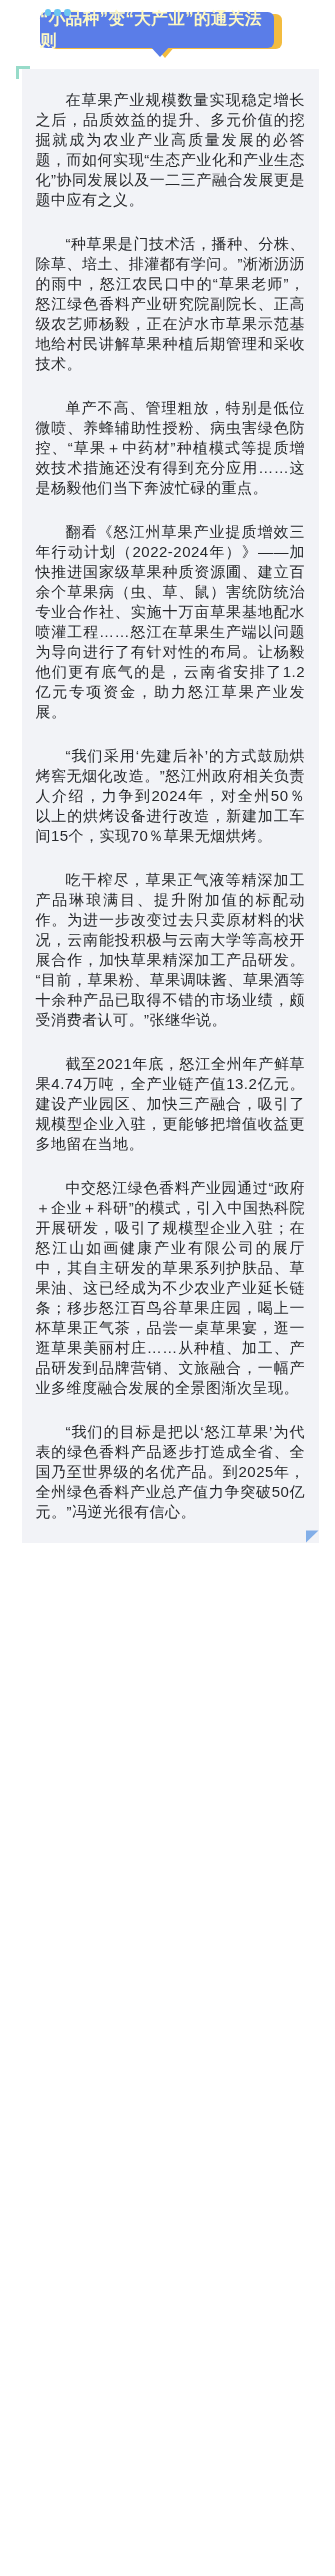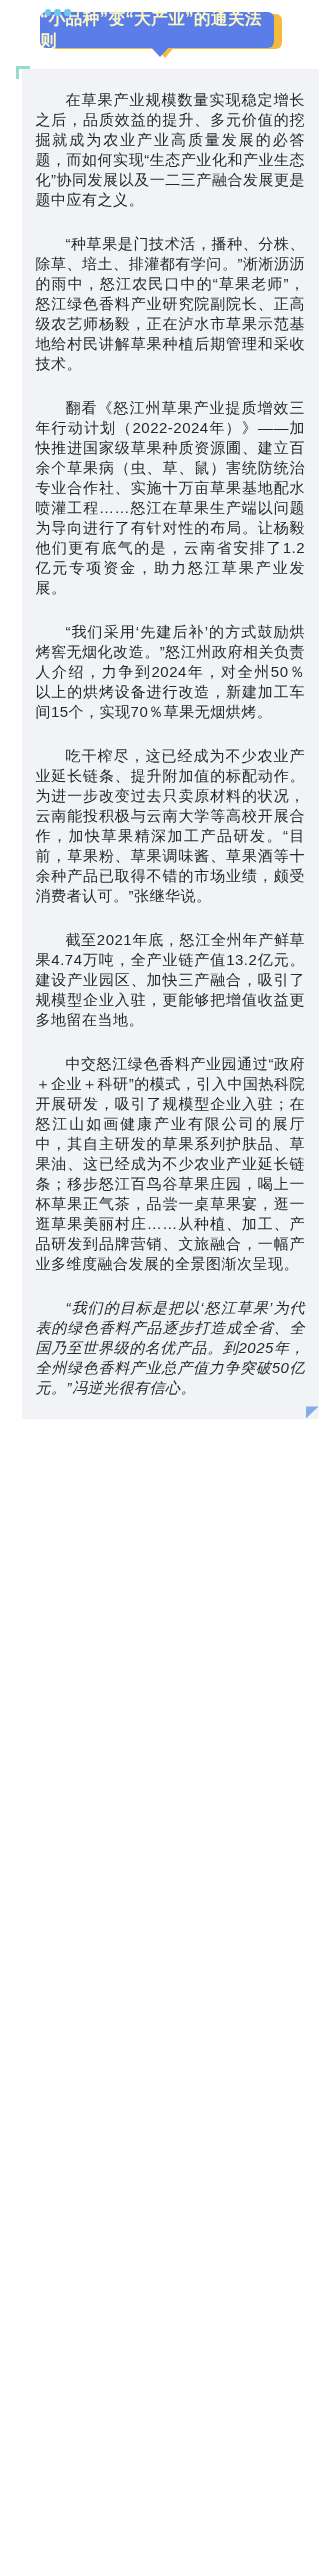--- a/index.html
+++ b/index.html
@@ -100,21 +100,21 @@
     position:relative;
   }
   .article-box p{
     font-size:15px;
     line-height:20px;
     letter-spacing:0.5px;
     text-align:justify;
     text-indent:2em;
     margin-bottom:24px;
   }
-  .article-box p:last-of-type{margin-bottom:0;font-style:italic;}
+  .article-box p:last-of-type{margin-bottom:0;}
   .corner-triangle{
     position:absolute;
     right:0; bottom:0;
     width:13px; height:12.4px;
     background:var(--corner-blue);
     clip-path:polygon(0 0,100% 0,0 100%);
   }
 </style>
 </head>
 <body>
@@ -131,23 +131,24 @@
         <i></i>
         <i></i>
       </span>
   </div>
 
   <div class="article-wrap">
     <span class="bracket"></span>
     <div class="article-box">
       <p>在草果产业规模数量实现稳定增长之后，品质效益的提升、多元价值的挖掘就成为农业产业高质量发展的必答题，而如何实现“生态产业化和产业生态化”协同发展以及一二三产融合发展更是题中应有之义。</p>
       <p>“种草果是门技术活，播种、分株、除草、培土、排灌都有学问。”淅淅沥沥的雨中，怒江农民口中的“草果老师”，怒江绿色香料产业研究院副院长、正高级农艺师杨毅，正在泸水市草果示范基地给村民讲解草果种植后期管理和采收技术。</p>
+      <p>单产不高、管理粗放，特别是低位微喷、养蜂辅助性授粉、病虫害绿色防控、“草果＋中药材”种植模式等提质增效技术措施还没有得到充分应用……这是杨毅他们当下奔波忙碌的重点。</p>
       <p>翻看《怒江州草果产业提质增效三年行动计划（2022-2024年）》——加快推进国家级草果种质资源圃、建立百余个草果病（虫、草、鼠）害统防统治专业合作社、实施十万亩草果基地配水喷灌工程……怒江在草果生产端以问题为导向进行了有针对性的布局。让杨毅他们更有底气的是，云南省安排了1.2亿元专项资金，助力怒江草果产业发展。</p>
       <p>“我们采用‘先建后补’的方式鼓励烘烤窖无烟化改造。”怒江州政府相关负责人介绍，力争到2024年，对全州50％以上的烘烤设备进行改造，新建加工车间15个，实现70％草果无烟烘烤。</p>
-      <p>吃干榨尽，这已经成为不少农业产业延长链条、提升附加值的标配动作。为进一步改变过去只卖原材料的状况，云南能投积极与云南大学等高校开展合作，加快草果精深加工产品研发。“目前，草果粉、草果调味酱、草果酒等十余种产品已取得不错的市场业绩，颇受消费者认可。”张继华说。</p>
+      <p>吃干榨尽，草果正气液等精深加工产品琳琅满目、提升附加值的标配动作。为进一步改变过去只卖原材料的状况，云南能投积极与云南大学等高校开展合作，加快草果精深加工产品研发。“目前，草果粉、草果调味酱、草果酒等十余种产品已取得不错的市场业绩，颇受消费者认可。”张继华说。</p>
       <p>截至2021年底，怒江全州年产鲜草果4.74万吨，全产业链产值13.2亿元。建设产业园区、加快三产融合，吸引了规模型企业入驻，更能够把增值收益更多地留在当地。</p>
       <p>中交怒江绿色香料产业园通过“政府＋企业＋科研”的模式，引入中国热科院开展研发，吸引了规模型企业入驻；在怒江山如画健康产业有限公司的展厅中，其自主研发的草果系列护肤品、草果油、这已经成为不少农业产业延长链条；移步怒江百鸟谷草果庄园，喝上一杯草果正气茶，品尝一桌草果宴，逛一逛草果美丽村庄……从种植、加工、产品研发到品牌营销、文旅融合，一幅产业多维度融合发展的全景图渐次呈现。</p>
       <p>“我们的目标是把以‘怒江草果’为代表的绿色香料产品逐步打造成全省、全国乃至世界级的名优产品。到2025年，全州绿色香料产业总产值力争突破50亿元。”冯逆光很有信心。</p>
       <span class="corner-triangle"></span>
     </div>
   </div>
 
 </div>
 
 

